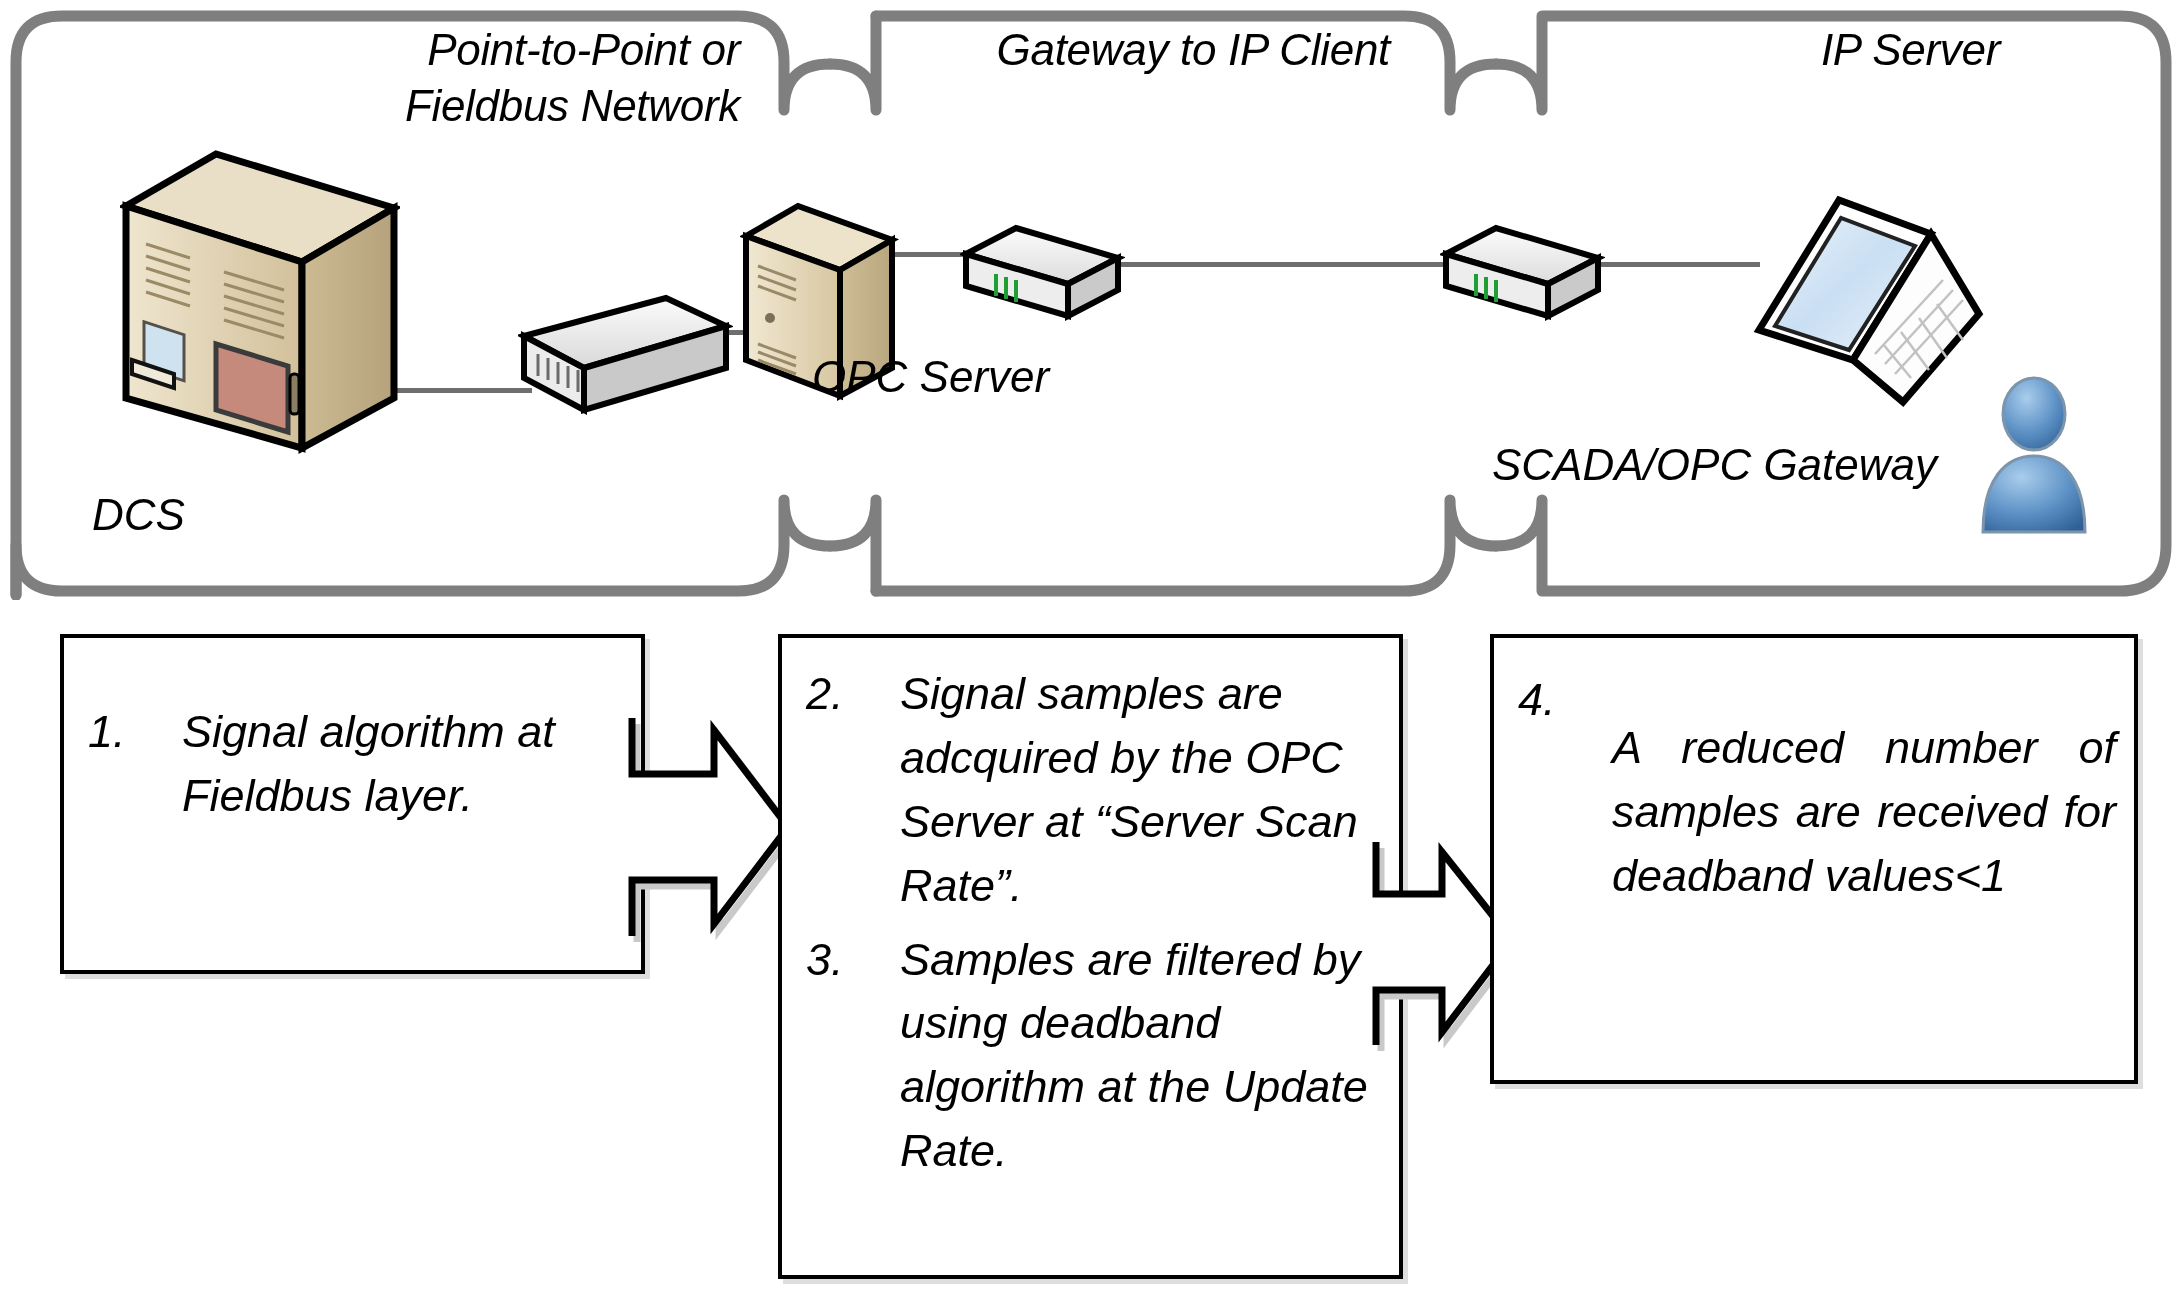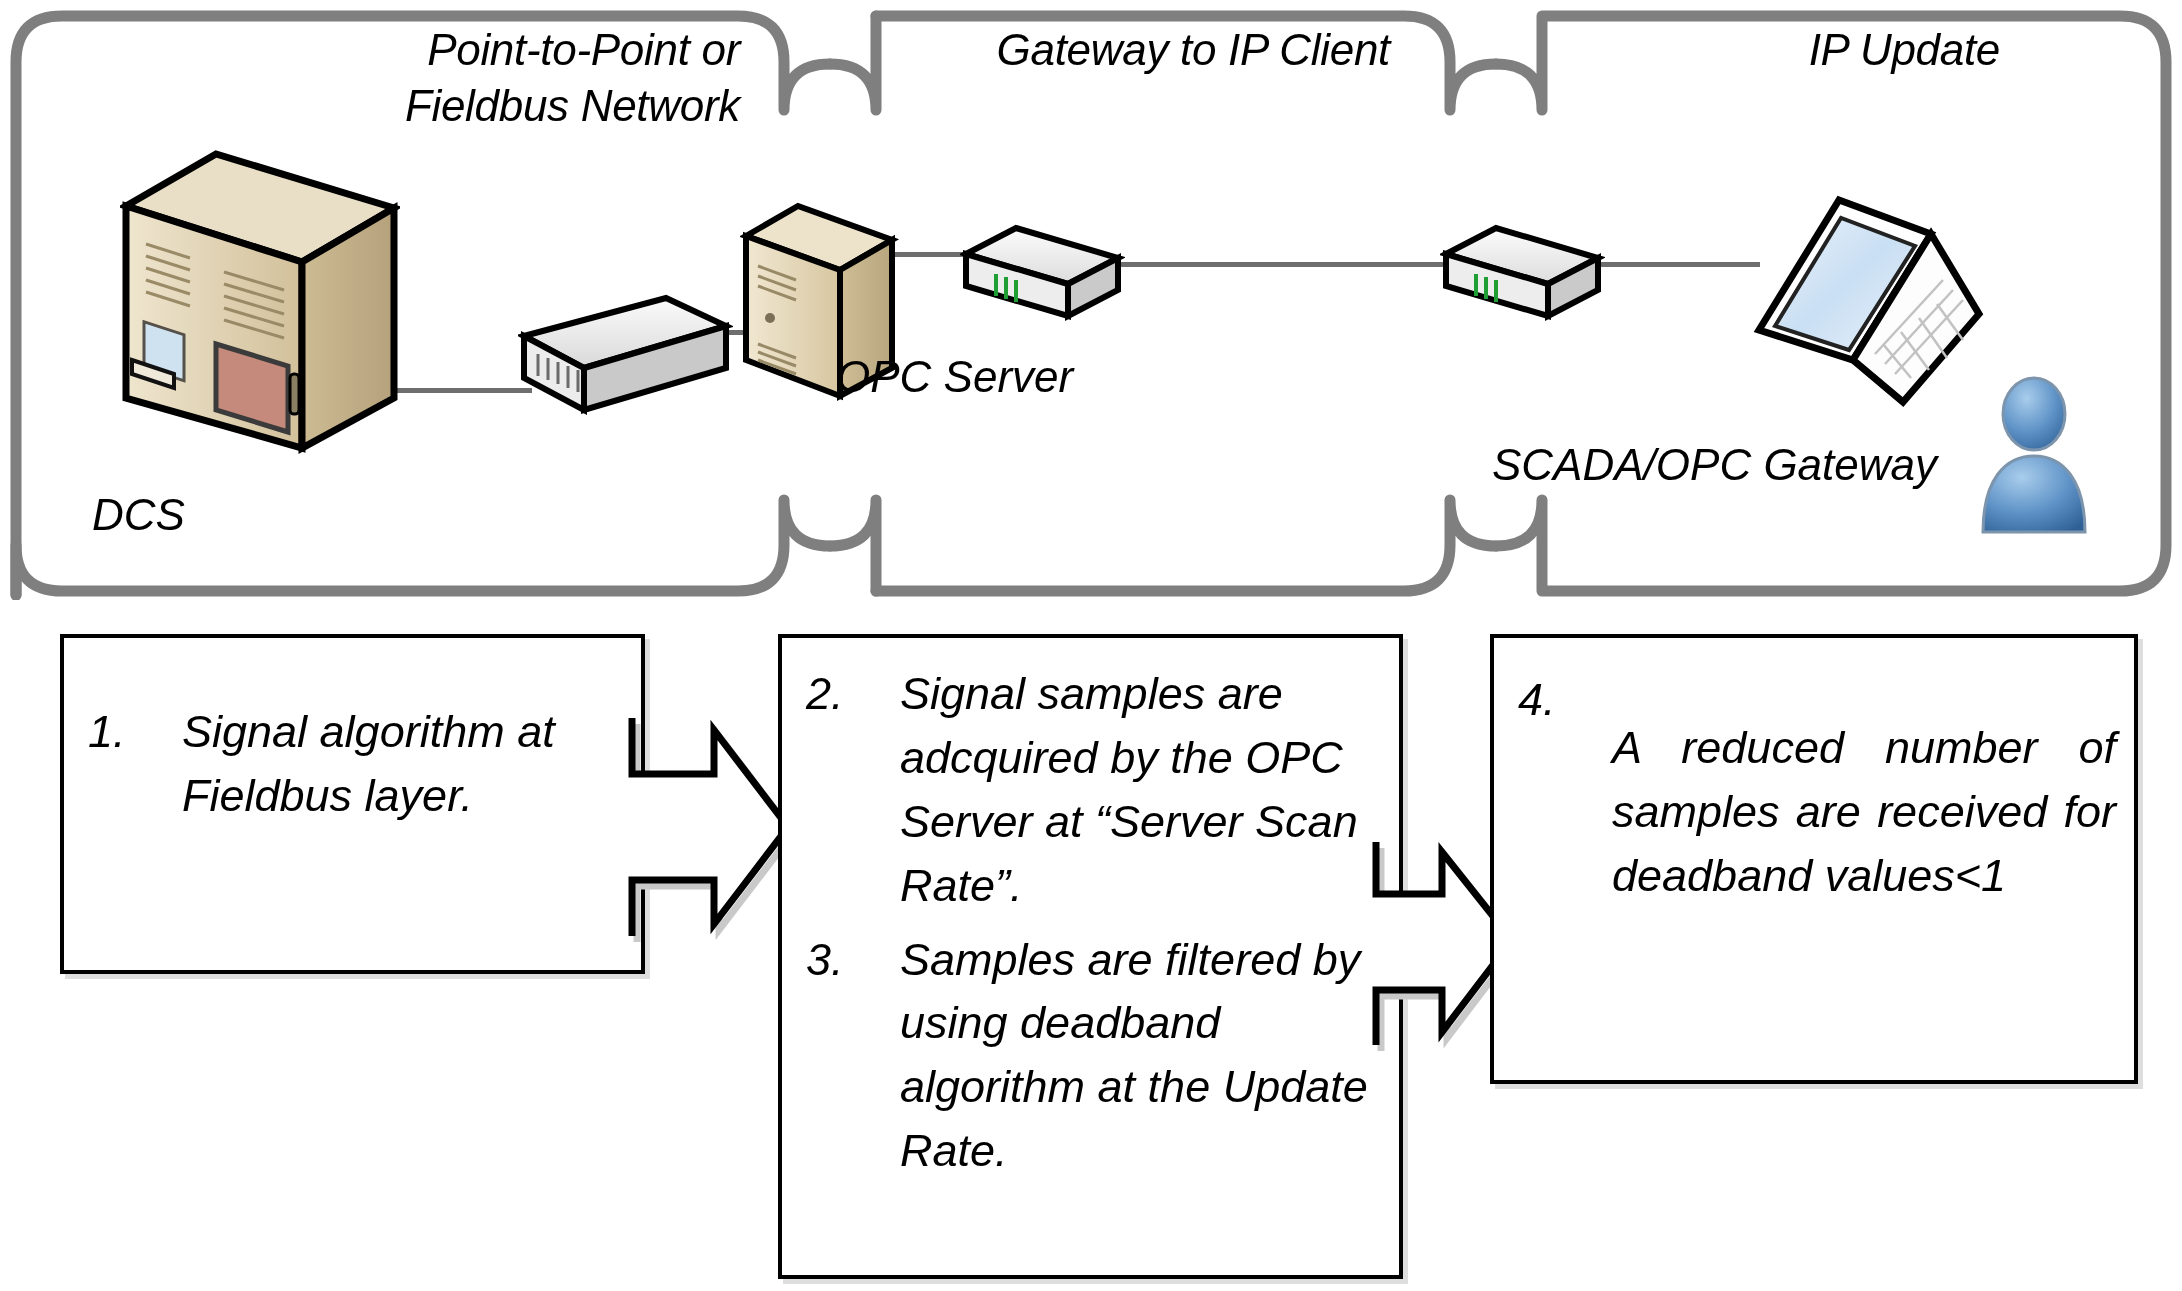--- a/index.html
+++ b/index.html
@@ -49,21 +49,21 @@
   #zone-title-2 { left: 1440px; top: 22px;  width: 560px; }
 
   .device-label {
     position: absolute;
     font-style: italic;
     font-size: 44px;
     color: #000000;
     white-space: nowrap;
   }
   #label-dcs        { left: 92px;   top: 490px; }
-  #label-opc-server { left: 836px;  top: 352px; }
+  #label-opc-server { left: 812px;  top: 352px; }
   #label-scada      { left: 1492px; top: 440px; }
 
   
   .device {
     position: absolute;
   }
   #dev-dcs        { left: 120px;  top: 148px; }
   #dev-switch     { left: 518px;  top: 292px; }
   #dev-opcserver  { left: 740px;  top: 200px; }
   #dev-router-a   { left: 960px;  top: 222px; }
@@ -158,21 +158,21 @@
         <path d="M876 591 L1404 591 Q1450 591 1450 545 L1450 500 Q1450 546 1496 546"></path>
 
         <path d="M1496 64 Q1542 64 1542 110 L1542 16 L2120 16 Q2166 16 2166 62 L2166 545
                  Q2166 591 2120 591 L1542 591 L1542 500 Q1542 546 1496 546"></path>
       </g>
     </svg>
 
     <div class="zone-title" id="zone-title-0">Point-to-Point or
 Fieldbus Network</div>
     <div class="zone-title" id="zone-title-1">Gateway to IP Client</div>
-    <div class="zone-title" id="zone-title-2">IP Update</div>
+    <div class="zone-title" id="zone-title-2">IP Server</div>
 
     <div class="link-line" id="link-dcs-switch"></div>
     <div class="link-line" id="link-switch-srv"></div>
     <div class="link-line" id="link-srv-routera"></div>
     <div class="link-line" id="link-routera-routerb"></div>
     <div class="link-line" id="link-routerb-laptop"></div>
 
     <div class="device" id="dev-dcs">
       <svg width="280" height="330" viewBox="0 0 280 330">
         <defs>

